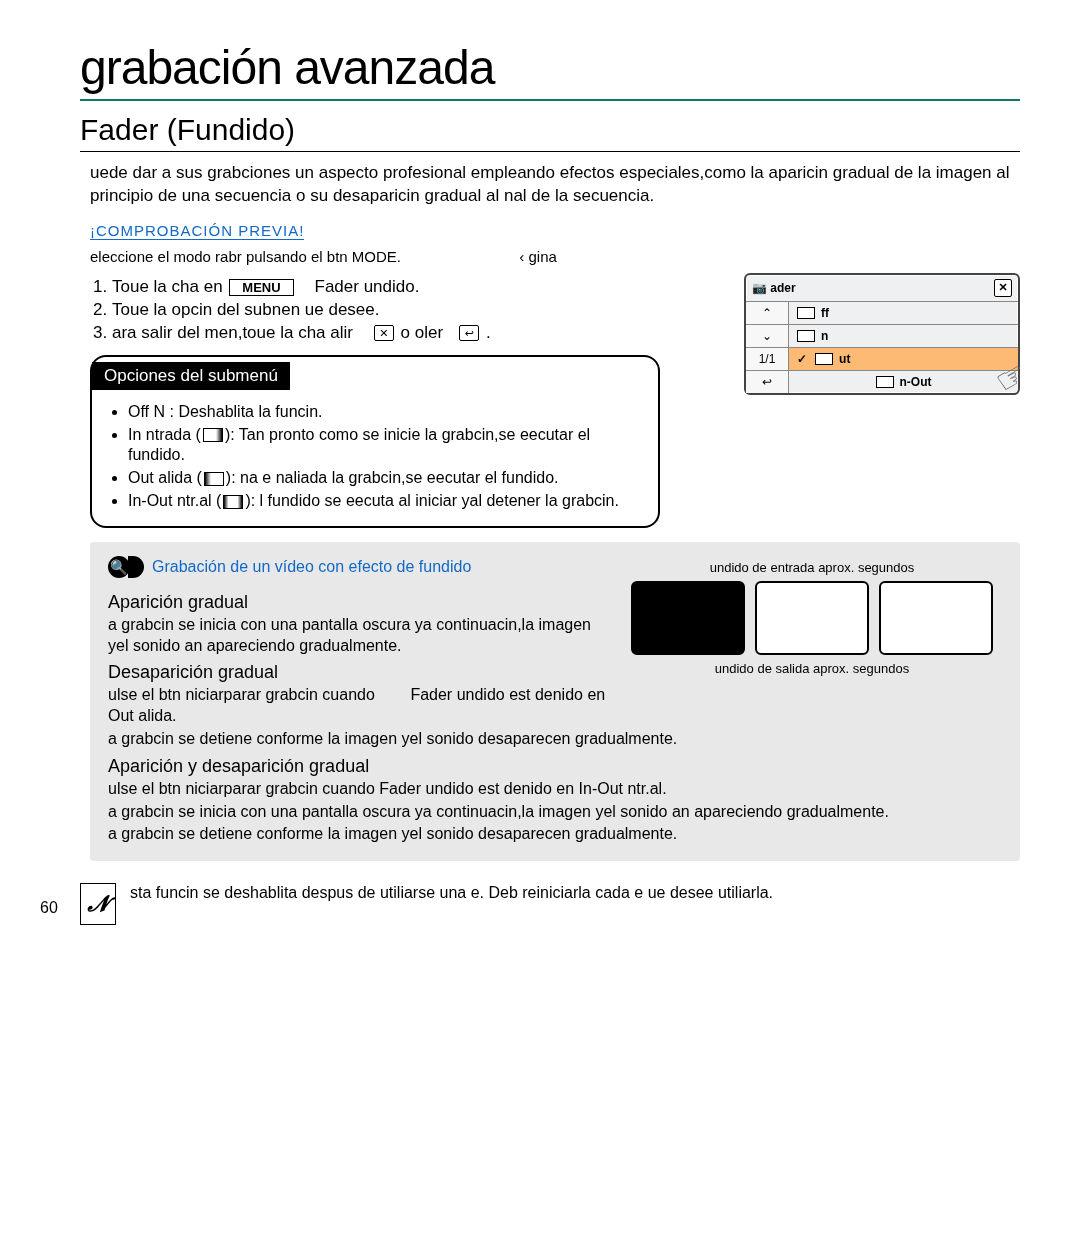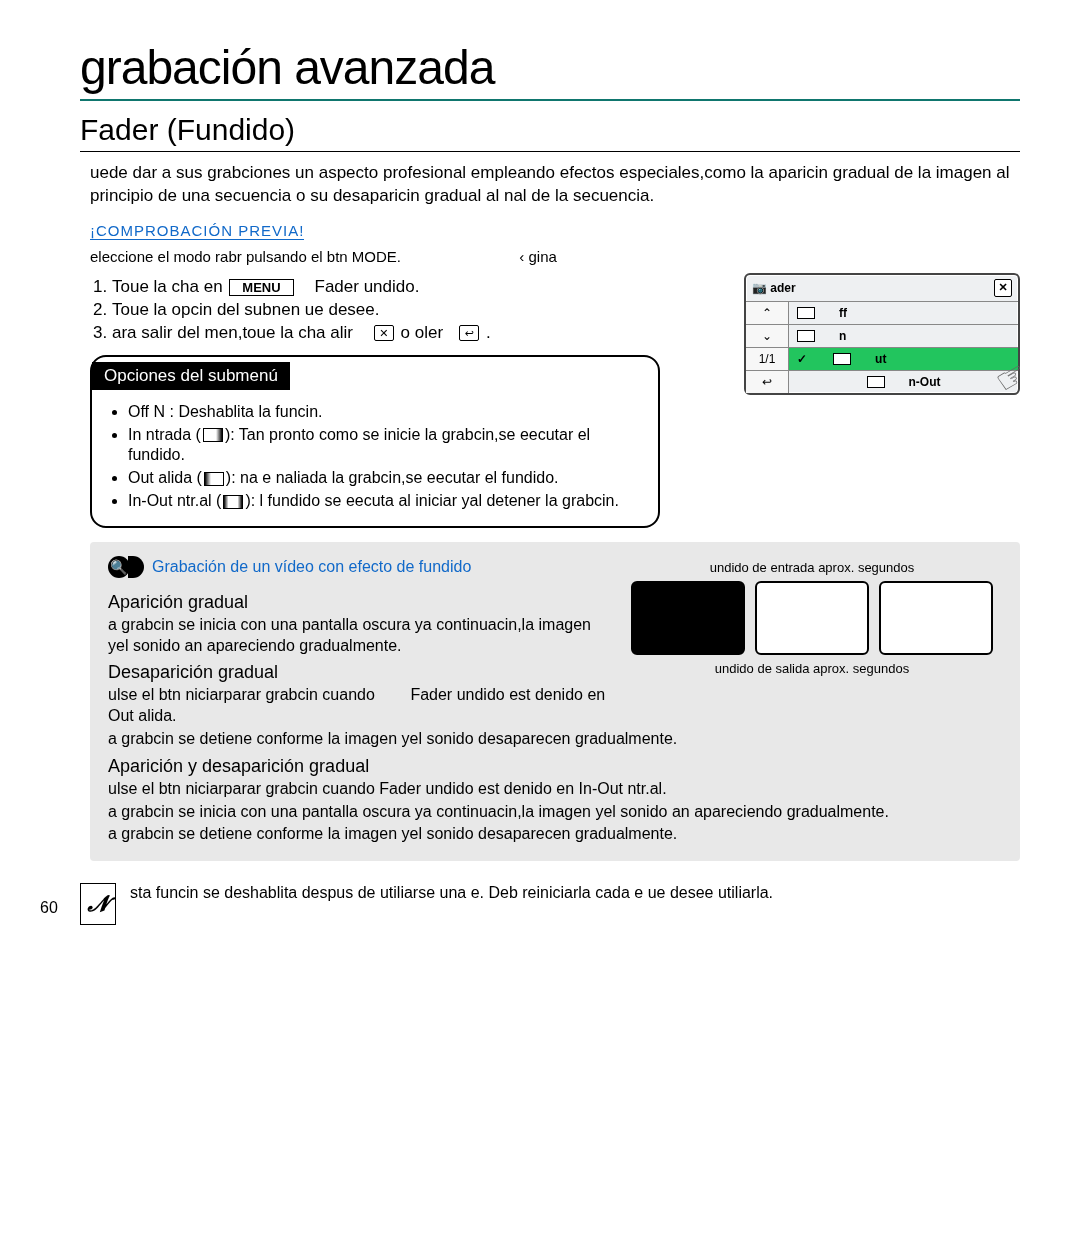--- a/index.html
+++ b/index.html
@@ -163,28 +163,28 @@
     align-items:center;
     justify-content:center;
     border-bottom:1px solid #888;
     background:#f7f7f7;
   }
   .cam-left .lbtn:last-child{border-bottom:none;}
   .cam-right-items { flex:1; }
   .cam-item {
     display:flex;
     align-items:center;
-    gap:24px;
+    gap:6px;
     padding:4px 8px;
     border-bottom:1px solid #888;
     font-weight:bold;
   }
   .cam-item:last-child{border-bottom:none;justify-content:center;}
   .cam-item.selected {
-    background: #22c55e;
+    background: #fdba74;
   }
   .cam-item.selected::before{
     content:"✓";
     margin-right:2px;
   }
   .cam-mini {
     width:16px;height:10px;border:1px solid #000;display:inline-block;
     background:#fff;
   }
   .cam-close{

